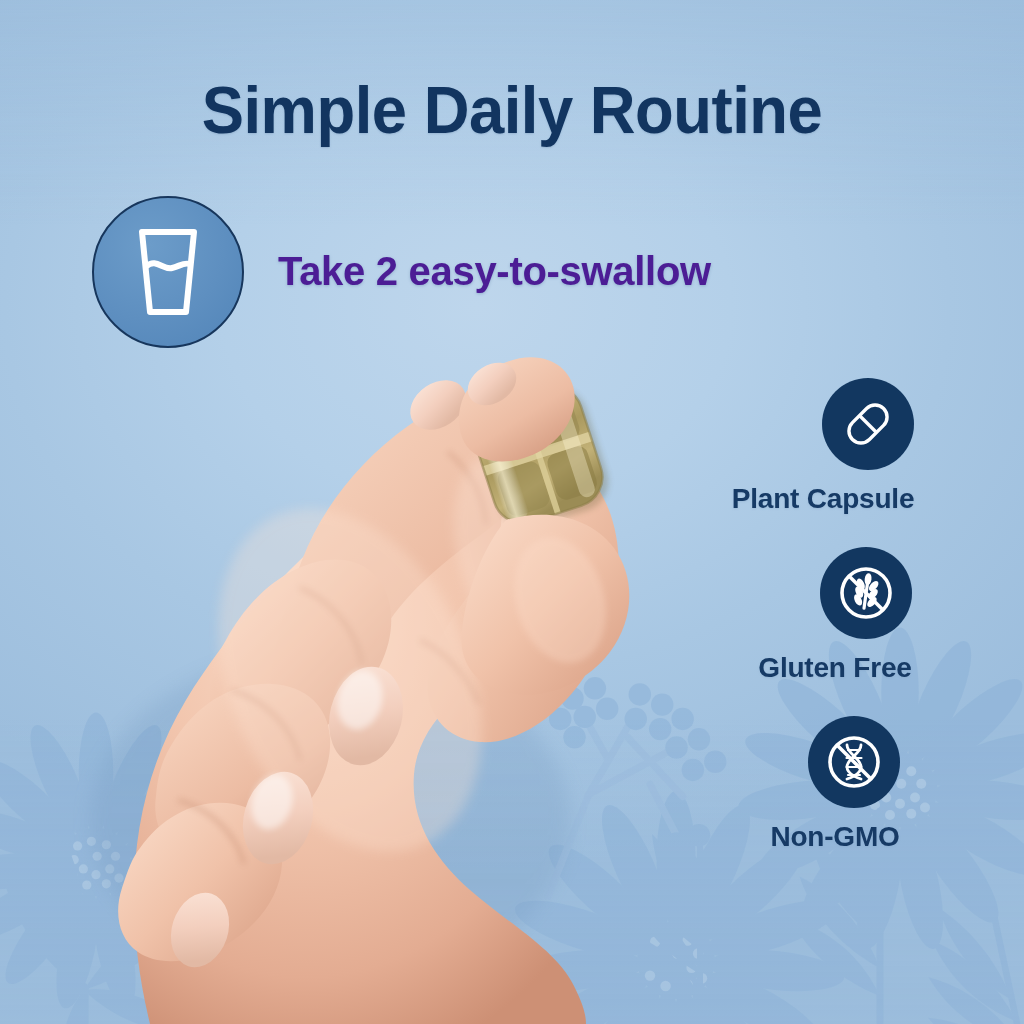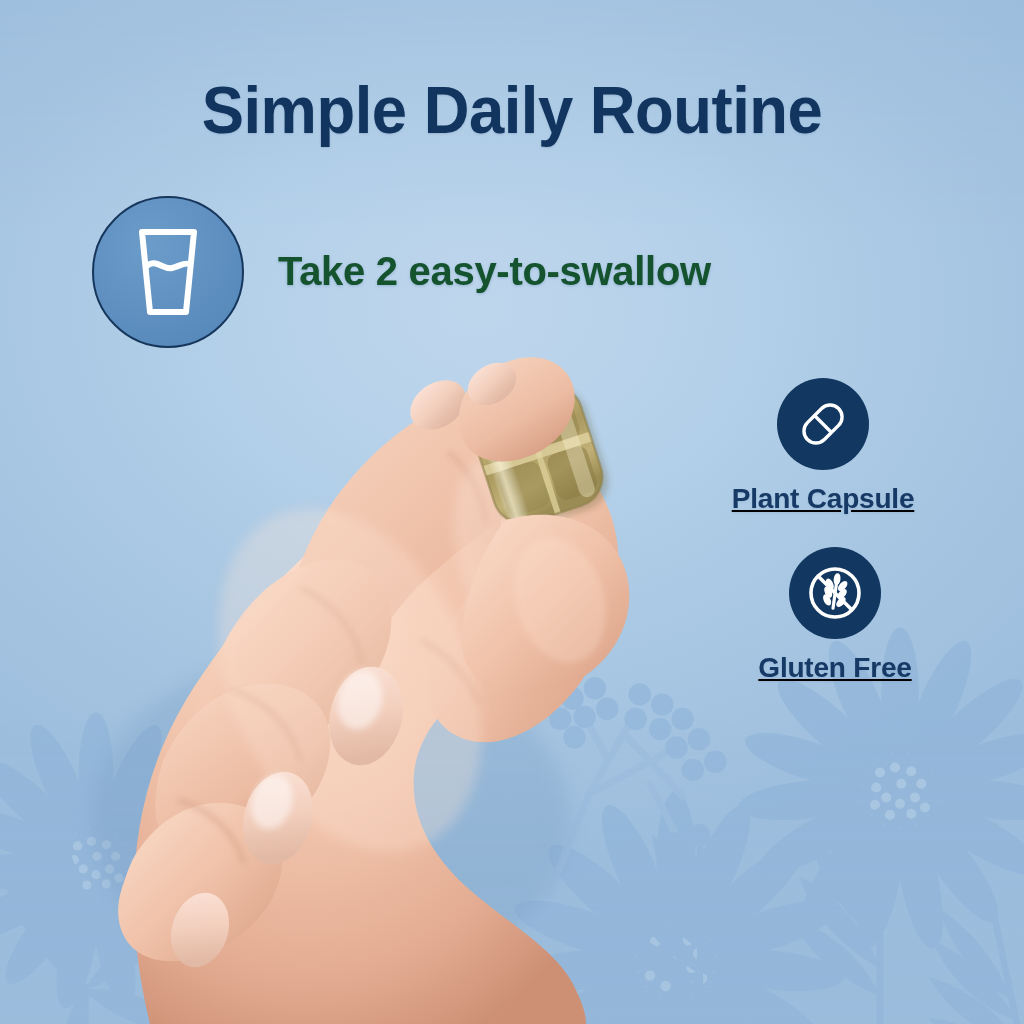--- a/index.html
+++ b/index.html
@@ -72,21 +72,21 @@
     height: 152px;
     border-radius: 50%;
     background: radial-gradient(circle at 38% 32%, #6c9cc9 0%, #5e8fc0 55%, #5184b8 100%);
     border: 2px solid #17365c;
     box-sizing: border-box;
     display: flex;
     align-items: center;
     justify-content: center;
   }
   .instruction-text {
-    color: #14532d;
+    color: #4c1d95;
     font-size: 40px;
     font-weight: bold;
     line-height: 1.28;
     letter-spacing: -0.3px;
     text-shadow: 0 1px 3px rgba(90,125,165,0.40);
   }
 
   
   .photo-layer {
     position: absolute;
@@ -100,22 +100,21 @@
     top: 378px;
     left: 713px;
     width: 220px;
     display: flex;
     flex-direction: column;
     align-items: center;
   }
   .badge-item {
     display: flex;
     flex-direction: column;
-    align-items: center;
-    text-decoration: underline;
+    align-items: flex-end;
   }
   .badge-item + .badge-item { margin-top: 32px; margin-left: 24px; }
   .badge-circle {
     width: 92px;
     height: 92px;
     border-radius: 50%;
     background: #123760;
     display: flex;
     align-items: center;
     justify-content: center;
@@ -453,16 +452,33 @@
             <ellipse cx="7" cy="-1" rx="3.4" ry="6" transform="rotate(34 7 -1)"></ellipse>
             <ellipse cx="-7" cy="7" rx="3.4" ry="6" transform="rotate(-34 -7 7)"></ellipse>
             <ellipse cx="7" cy="7" rx="3.4" ry="6" transform="rotate(34 7 7)"></ellipse>
           </g>
           <line x1="13" y1="13" x2="47" y2="47" stroke="#ffffff" stroke-width="3.6"></line>
         </svg>
       </div>
       <div class="badge-label">Gluten Free</div>
     </div>
 
+    <div class="badge-item">
+      <div class="badge-circle">
+        <svg width="60" height="60" viewBox="0 0 60 60">
+          <circle cx="30" cy="30" r="24" fill="none" stroke="#ffffff" stroke-width="3.6"></circle>
+          <g fill="none" stroke="#ffffff" stroke-width="2.8" stroke-linecap="round">
+            <path d="M23,13 C23,22 37,26 37,35 C37,43 23,47 23,47"></path>
+            <path d="M37,13 C37,22 23,26 23,35 C23,43 37,47 37,47"></path>
+            <line x1="24" y1="18" x2="36" y2="18" stroke-width="2.2"></line>
+            <line x1="22.5" y1="26" x2="37.5" y2="26" stroke-width="2.2"></line>
+            <line x1="22.5" y1="35" x2="37.5" y2="35" stroke-width="2.2"></line>
+            <line x1="24" y1="43" x2="36" y2="43" stroke-width="2.2"></line>
+          </g>
+          <line x1="13" y1="13" x2="47" y2="47" stroke="#ffffff" stroke-width="3.6"></line>
+        </svg>
+      </div>
+      <div class="badge-label">Non-GMO</div>
+    </div>
 
   </div>
 
 </div>
 
 </body></html>

